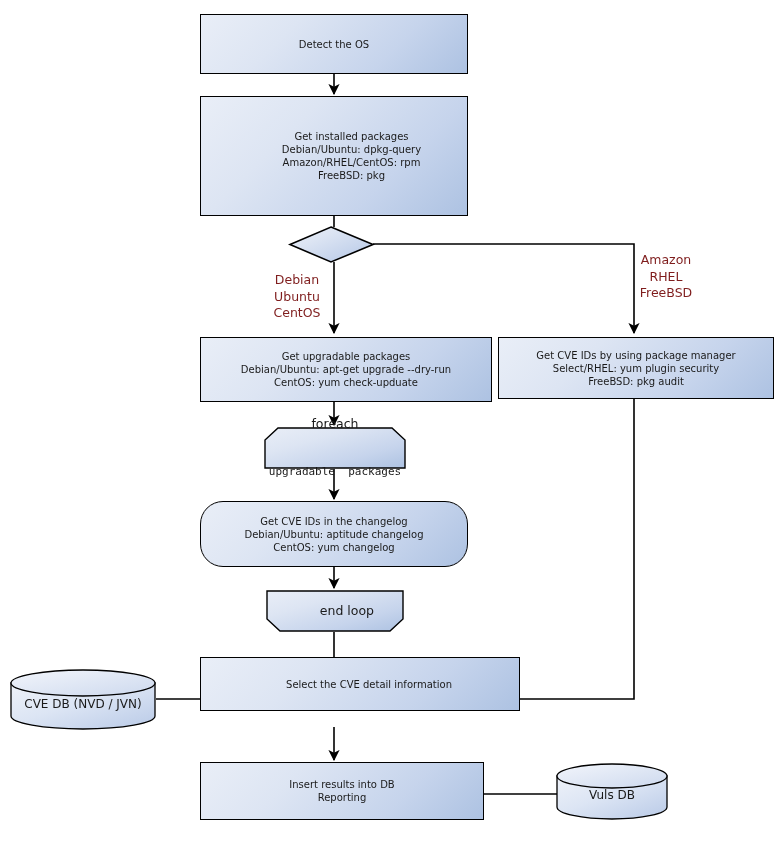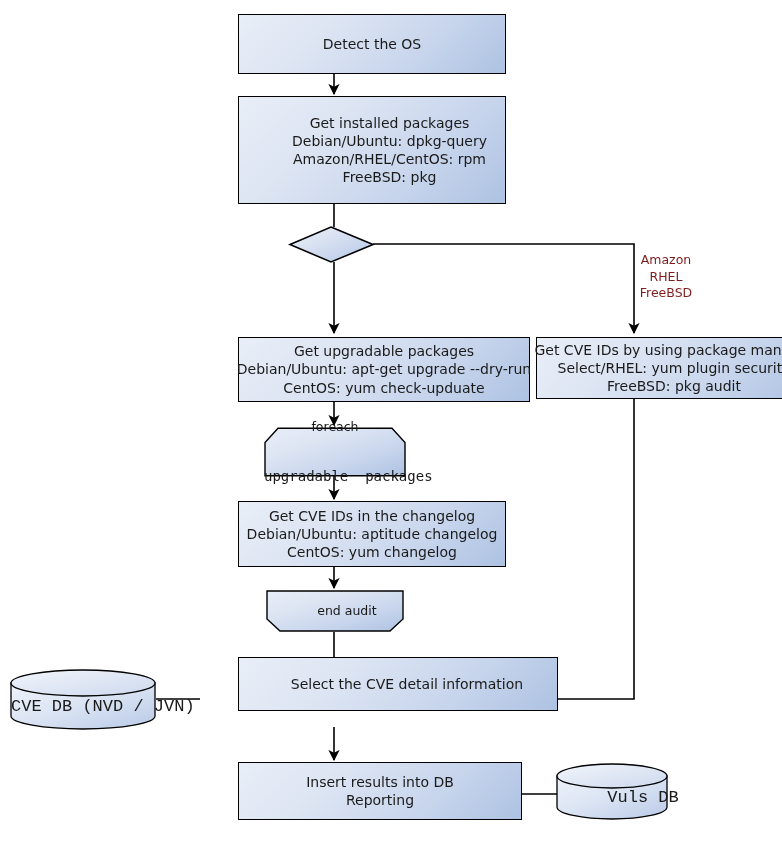--- a/index.html
+++ b/index.html
@@ -33,56 +33,54 @@
     align-items: center;
     justify-content: center;
     text-align: center;
     color: #1a1a1a;
     line-height: 1.30;
     white-space: pre;
   }
   .proc {
     border: 1.4px solid #000000;
     background: linear-gradient(135deg, #e9eef7 0%, #dde5f3 32%, #c6d4ec 70%, #adc2e2 100%);
-    font-size: 14px;
-    margin-left: 38px;
+    font-size: 10px;
   }
   .loopshape {
     font-size: 12.5px;
     color: #1a1a1a;
   }
   .loopshape .shp {
     position: absolute;
     left: 0; top: 0;
     width: 100%; height: 100%;
   }
   .loopshape .txt {
     position: relative;
     z-index: 2;
     width: 100%;
     text-align: center;
     white-space: pre;
   }
   .loopmono {
     font-family: "DejaVu Sans Mono", monospace;
-    font-size: 14px;
+    font-size: 11px;
   }
   .diamond-wrap, .cyl-wrap {
     position: absolute;
   }
   .cyl-wrap .txt {
     position: absolute;
     left: 0;
     width: 100%;
     text-align: center;
-    font-size: 17px;
+    font-size: 12px;
     color: #1a1a1a;
     white-space: pre;
     z-index: 2;
-    font-family: Liberation Mono, monospace;
   }
   .edge-label {
     position: absolute;
     font-size: 12.5px;
     color: #7f1d1d;
     line-height: 1.32;
     text-align: center;
     white-space: pre;
   }
 </style>
@@ -150,79 +148,82 @@
     <g>
       <path d="M 557 776 L 557 807 A 55 12 0 0 0 667 807 L 667 776 Z" fill="url(#cylGrad)" stroke="#000000" stroke-width="1.3"></path>
       <ellipse cx="612" cy="776" rx="55" ry="12" fill="url(#cylTopGrad)" stroke="#000000" stroke-width="1.3"></ellipse>
     </g>
   </svg>
 
   <div class="node proc" style="left:200px; top:14px; width:268px; height:60px;">
     <span>Detect the OS</span>
   </div>
 
-  <div class="node proc" style="left:200px; top:96px; width:268px; height:108px;padding-left:35px;">
+  <div class="node proc" style="left:200px; top:96px; width:268px; height:120px;padding-left:35px;">
     <span>Get installed packages
 Debian/Ubuntu: dpkg-query
 Amazon/RHEL/CentOS: rpm
 FreeBSD: pkg</span>
   </div>
 
   <div class="node proc" style="left:200px; top:337px; width:292px; height:65px;">
     <span>Get upgradable packages
 Debian/Ubuntu: apt-get upgrade --dry-run
 CentOS: yum check-upduate</span>
   </div>
 
   <div class="node proc" style="left:498px; top:337px; width:276px; height:62px;">
     <span>Get CVE IDs by using package manager
 Select/RHEL: yum plugin security
 FreeBSD: pkg audit</span>
   </div>
 
-  <div class="node proc" style="left:200px; top:501px; width:268px; height:66px;">
+  <div class="node proc" style="left:200px; top:501px; width:268px; height:66px;border-radius:23px;">
     <span>Get CVE IDs in the changelog
 Debian/Ubuntu: aptitude changelog
 CentOS: yum changelog</span>
   </div>
 
   <div class="node proc" style="left:200px; top:657px; width:320px; height:54px;padding-left:18px;">
     <span>Select the CVE detail information</span>
   </div>
 
   <div class="node proc" style="left:200px; top:762px; width:284px; height:58px;">
     <span>Insert results into DB
 Reporting</span>
   </div>
 
-  <div class="node loopshape" style="left:264px; top:427px; width:142px; height:50px;">
+  <div class="node loopshape" style="left:264px; top:427px; width:142px; height:42px;">
     <svg class="shp" viewBox="0 0 142 42" preserveAspectRatio="none">
       <path d="M 14 1 L 128 1 L 141 13 L 141 41 L 1 41 L 1 13 Z" fill="url(#nodeGrad)" stroke="#000000" stroke-width="1.4" vector-effect="non-scaling-stroke"></path>
     </svg>
     <div class="txt">
       <div>foreach</div>
       <div class="loopmono">upgradable  packages</div>
     </div>
   </div>
 
   <div class="node loopshape" style="left:266px; top:590px; width:138px; height:42px;">
     <svg class="shp" viewBox="0 0 138 42" preserveAspectRatio="none">
       <path d="M 1 1 L 137 1 L 137 29 L 124 41 L 14 41 L 1 29 Z" fill="url(#nodeGrad)" stroke="#000000" stroke-width="1.4" vector-effect="non-scaling-stroke"></path>
     </svg>
     <div class="txt">
-      <span>end audit</span>
+      <span>end loop</span>
     </div>
   </div>
 
   <div class="cyl-wrap" style="left:11px; top:683px; width:144px; height:46px;">
     <div class="txt" style="top:14px;">CVE DB (NVD / JVN)</div>
   </div>
 
-  <div class="cyl-wrap" style="left:557px; top:776px; width:110px; height:43px;margin-left:31px;">
+  <div class="cyl-wrap" style="left:557px; top:776px; width:110px; height:43px;">
     <div class="txt" style="top:12px;">Vuls DB</div>
   </div>
 
+  <div class="edge-label" style="left:265px; top:272px; width:64px; text-align:center;">Debian
+Ubuntu
+CentOS</div>
 
   <div class="edge-label" style="left:628px; top:252px; width:76px; text-align:center;">Amazon
 RHEL
 FreeBSD</div>
 
 </div>
 
 </body></html>

